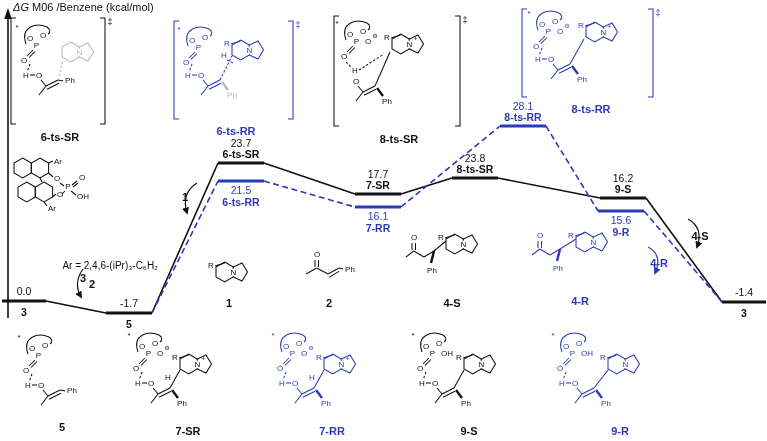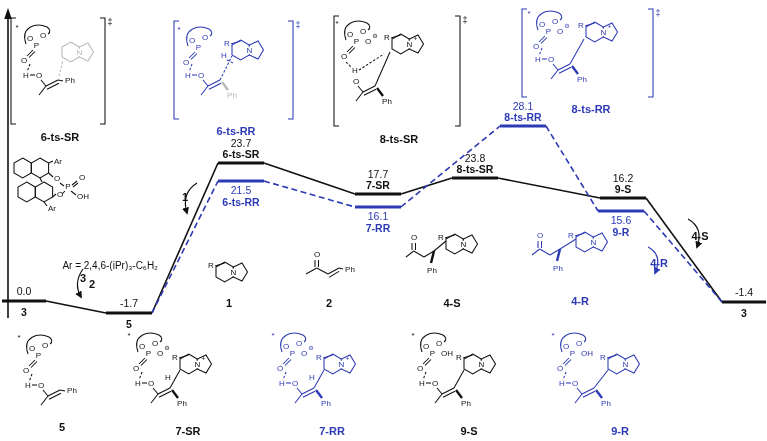--- a/index.html
+++ b/index.html
@@ -95,20 +95,21 @@
       <path d="M197,183 Q181,193 187,213" fill="none" stroke="#111111" stroke-width="1.2" marker-end="url(#mb)"></path>
       <text x="185" y="201" class="steplab" fill="#111111" text-anchor="middle">1</text>
       <path d="M83,269 Q73,283 81,297" fill="none" stroke="#111111" stroke-width="1.2" marker-end="url(#mb)"></path>
       <text x="92" y="288" class="steplab" fill="#111111" text-anchor="middle">2</text>
       <path d="M688,219 Q704,228 697,247" fill="none" stroke="#111111" stroke-width="1.2" marker-end="url(#mb)"></path>
       <text x="700" y="240" class="steplab" fill="#111111" text-anchor="middle">4-S</text>
       <path d="M648,247 Q663,255 655,273" fill="none" stroke="#2c3ab5" stroke-width="1.2" marker-end="url(#mu)"></path>
       <text x="659" y="267" class="steplab" fill="#2c3ab5" text-anchor="middle">4-R</text>
     </svg>
 
+  <div id="axis-label"><span class="i">ΔG</span><span> M06 /Benzene (kcal/mol)</span></div>
 
   <div class="struct" style="left:4px;top:12px;width:112px">
     <svg id="svg-ts6sr" width="112" height="118">
         <path d="M12,6 H7 V112 H12" class="bond"></path>
         <path d="M96,6 H101 V112 H96" class="bond"></path>
         <text x="106" y="13" class="ddag" text-anchor="middle">‡</text>
         <g transform="translate(14,10)">
           <path d="M8,22 C2,5 18,0 29,5 C32,7 33,10 30,12" class="bond"></path>
           <text x="-1" y="8" class="atom" text-anchor="middle">*</text>
           <text x="12" y="19" class="atom" text-anchor="middle">O</text>

